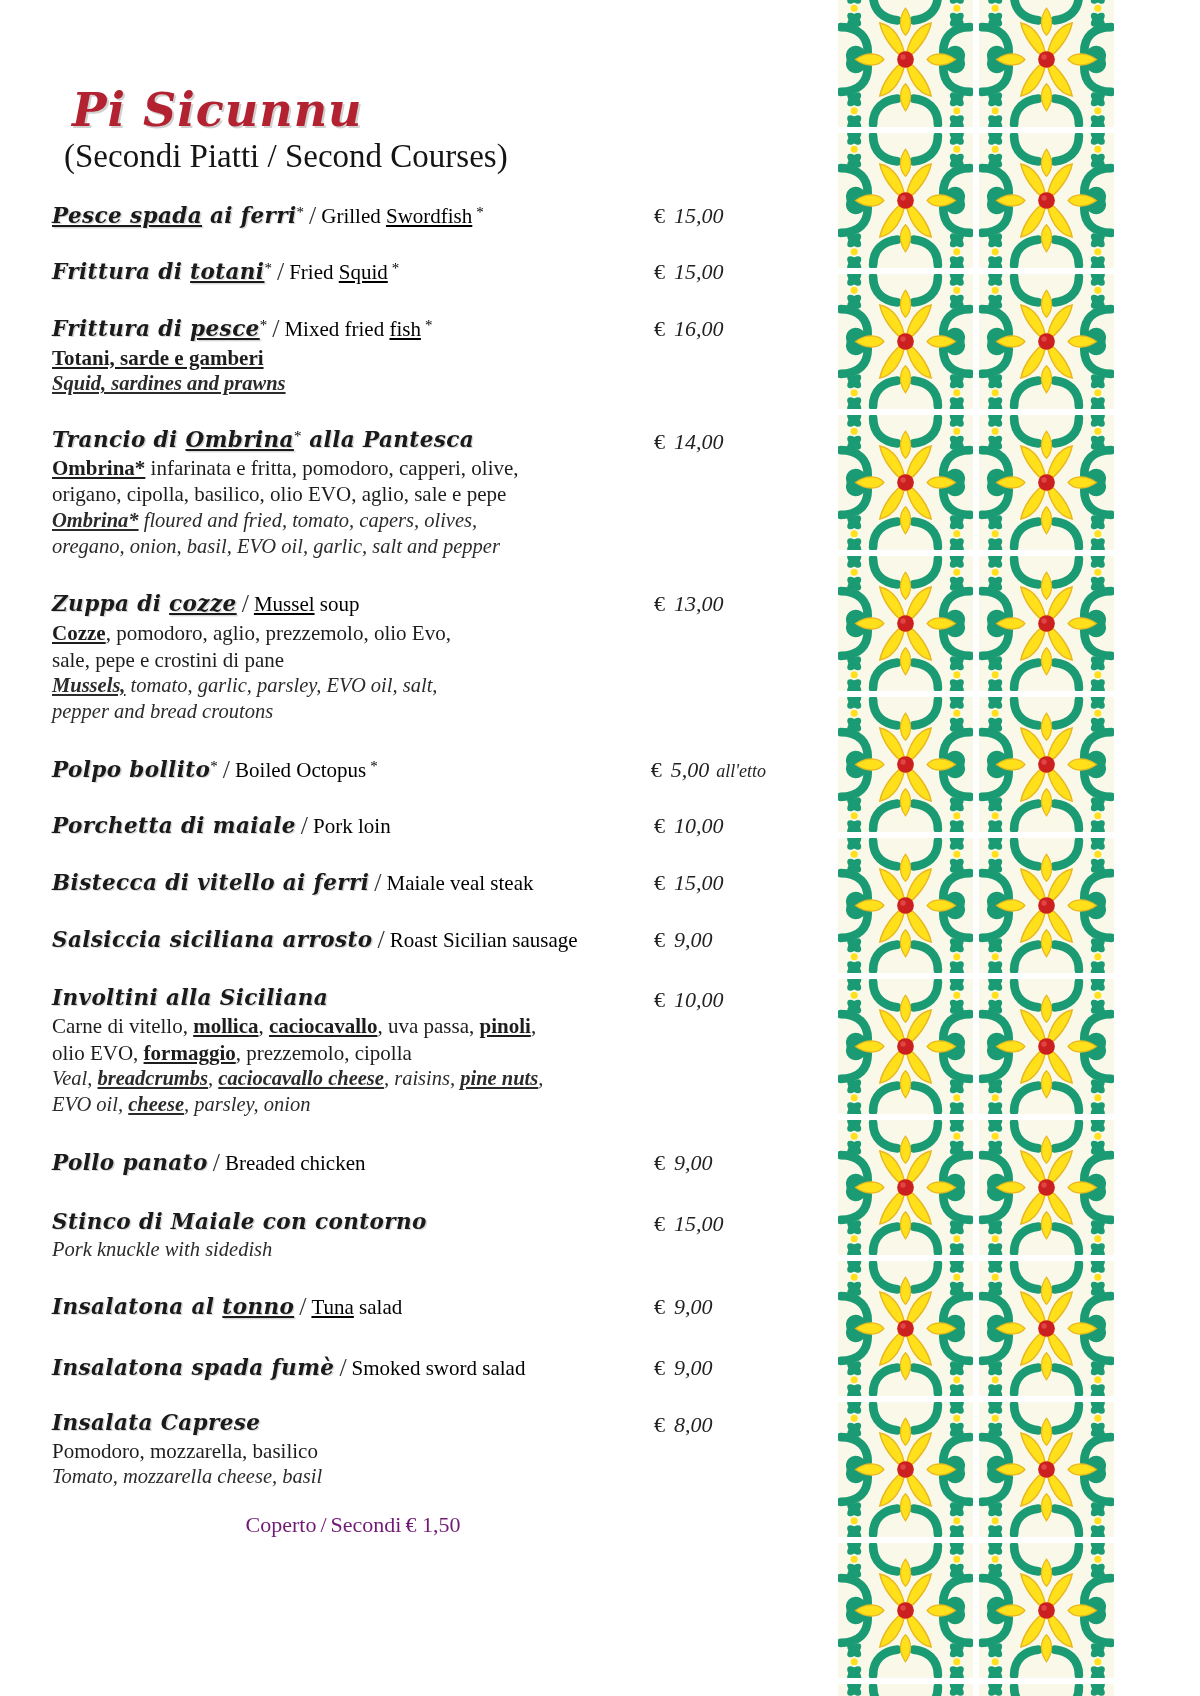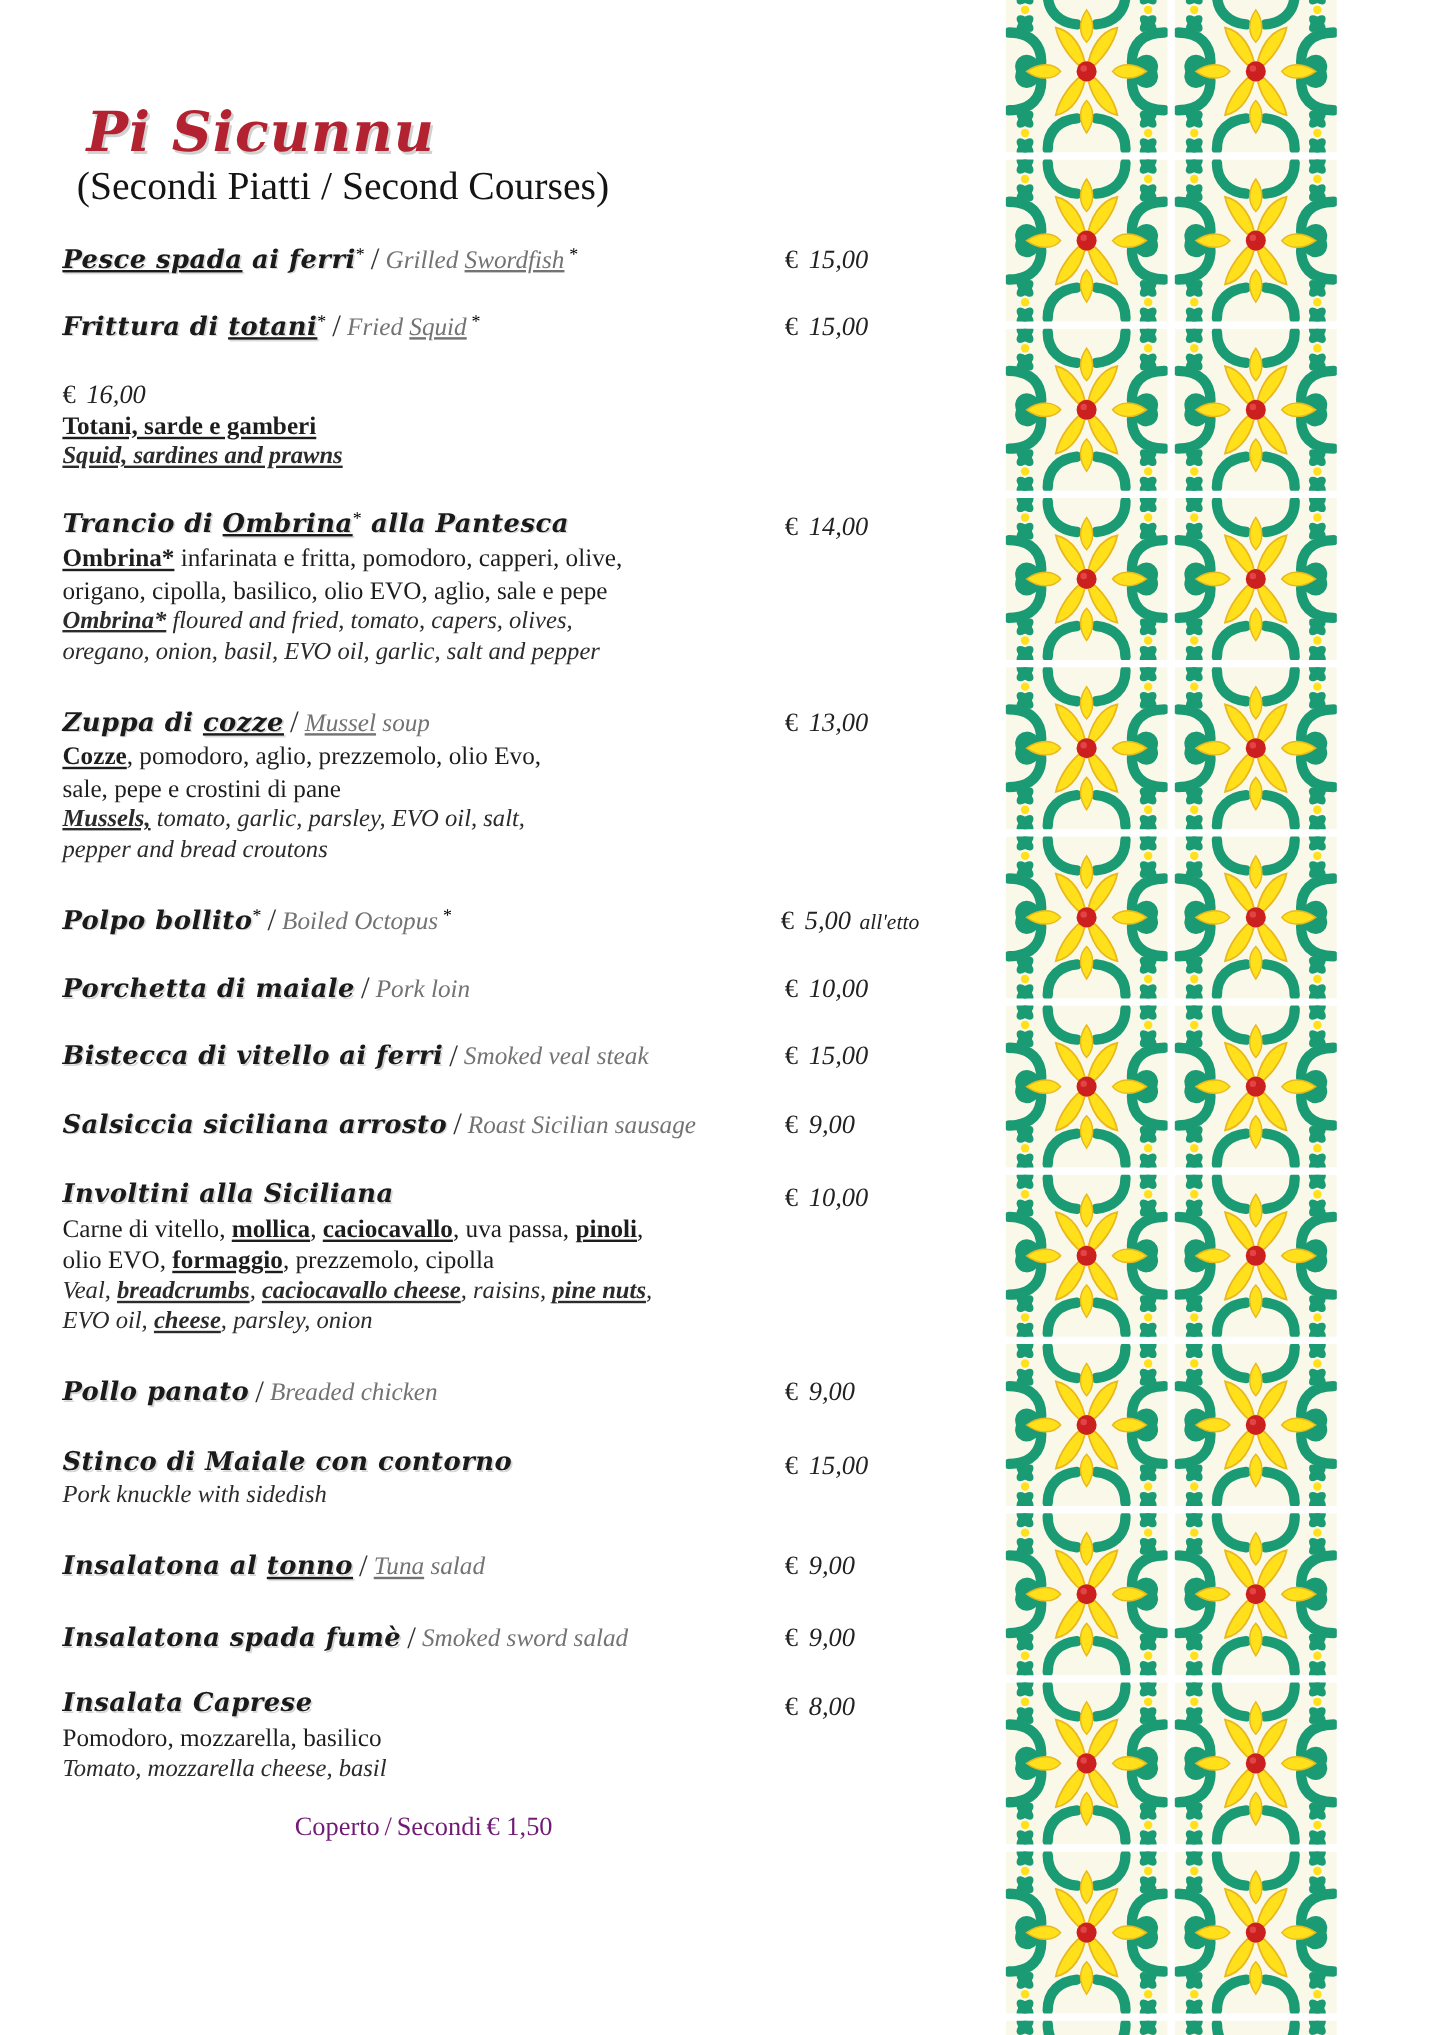--- a/index.html
+++ b/index.html
@@ -83,23 +83,22 @@
   .sep{
     font-family:"Liberation Serif",serif;
     font-size:26px;
     font-weight:300;
     color:#333;
     padding:0 5px;
     vertical-align:-1px;
   }
   .en{
     font-family:"Liberation Serif",serif;
-    font-style:italic;
     font-size:21px;
-    color:#737373;
+    color:#000000;
   }
   .en u{text-decoration:underline;text-underline-offset:2px;}
 
   
   .price{
     font-family:"Liberation Serif",serif;
     font-style:italic;
     font-size:22px;
     color:#222;
     white-space:nowrap;
@@ -187,20 +186,23 @@
       <div class="item-headrow">
         <div class="item-name-wrap">
           <span class="nm">Frittura di <u>totani</u></span><span class="star">*</span><span class="sep">/</span><span class="en">Fried <u>Squid</u></span> <span class="star">*</span>
         </div>
         <div class="price"><span class="cur">€</span><span>15,00</span></div>
       </div>
     </li>
 
     <li class="menu-item gap-xl">
       <div class="item-headrow">
+        <div class="item-name-wrap">
+          <span class="nm">Frittura di <u>pesce</u></span><span class="star">*</span><span class="sep">/</span><span class="en">Mixed fried <u>fish</u></span> <span class="star">*</span>
+        </div>
         <div class="price"><span class="cur">€</span><span>16,00</span></div>
       </div>
       <div class="desc-it"><u>Totani, sarde e gamberi</u></div>
       <div class="desc-en"><u>Squid, sardines and prawns</u></div>
     </li>
 
     <li class="menu-item gap-xl">
       <div class="item-headrow">
         <div class="item-name-wrap">
           <span class="nm">Trancio di <u>Ombrina</u></span><span class="star">*</span><span class="nm"> alla Pantesca</span>
@@ -240,21 +242,21 @@
         <div class="item-name-wrap">
           <span class="nm">Porchetta di maiale</span><span class="sep">/</span><span class="en">Pork loin</span>
         </div>
         <div class="price"><span class="cur">€</span><span>10,00</span></div>
       </div>
     </li>
 
     <li class="menu-item gap-lg">
       <div class="item-headrow">
         <div class="item-name-wrap">
-          <span class="nm">Bistecca di vitello ai ferri</span><span class="sep">/</span><span class="en">Smoked veal steak</span>
+          <span class="nm">Bistecca di vitello ai ferri</span><span class="sep">/</span><span class="en">Maiale veal steak</span>
         </div>
         <div class="price"><span class="cur">€</span><span>15,00</span></div>
       </div>
     </li>
 
     <li class="menu-item gap-xl">
       <div class="item-headrow">
         <div class="item-name-wrap">
           <span class="nm">Salsiccia siciliana arrosto</span><span class="sep">/</span><span class="en">Roast Sicilian sausage</span>
         </div>

